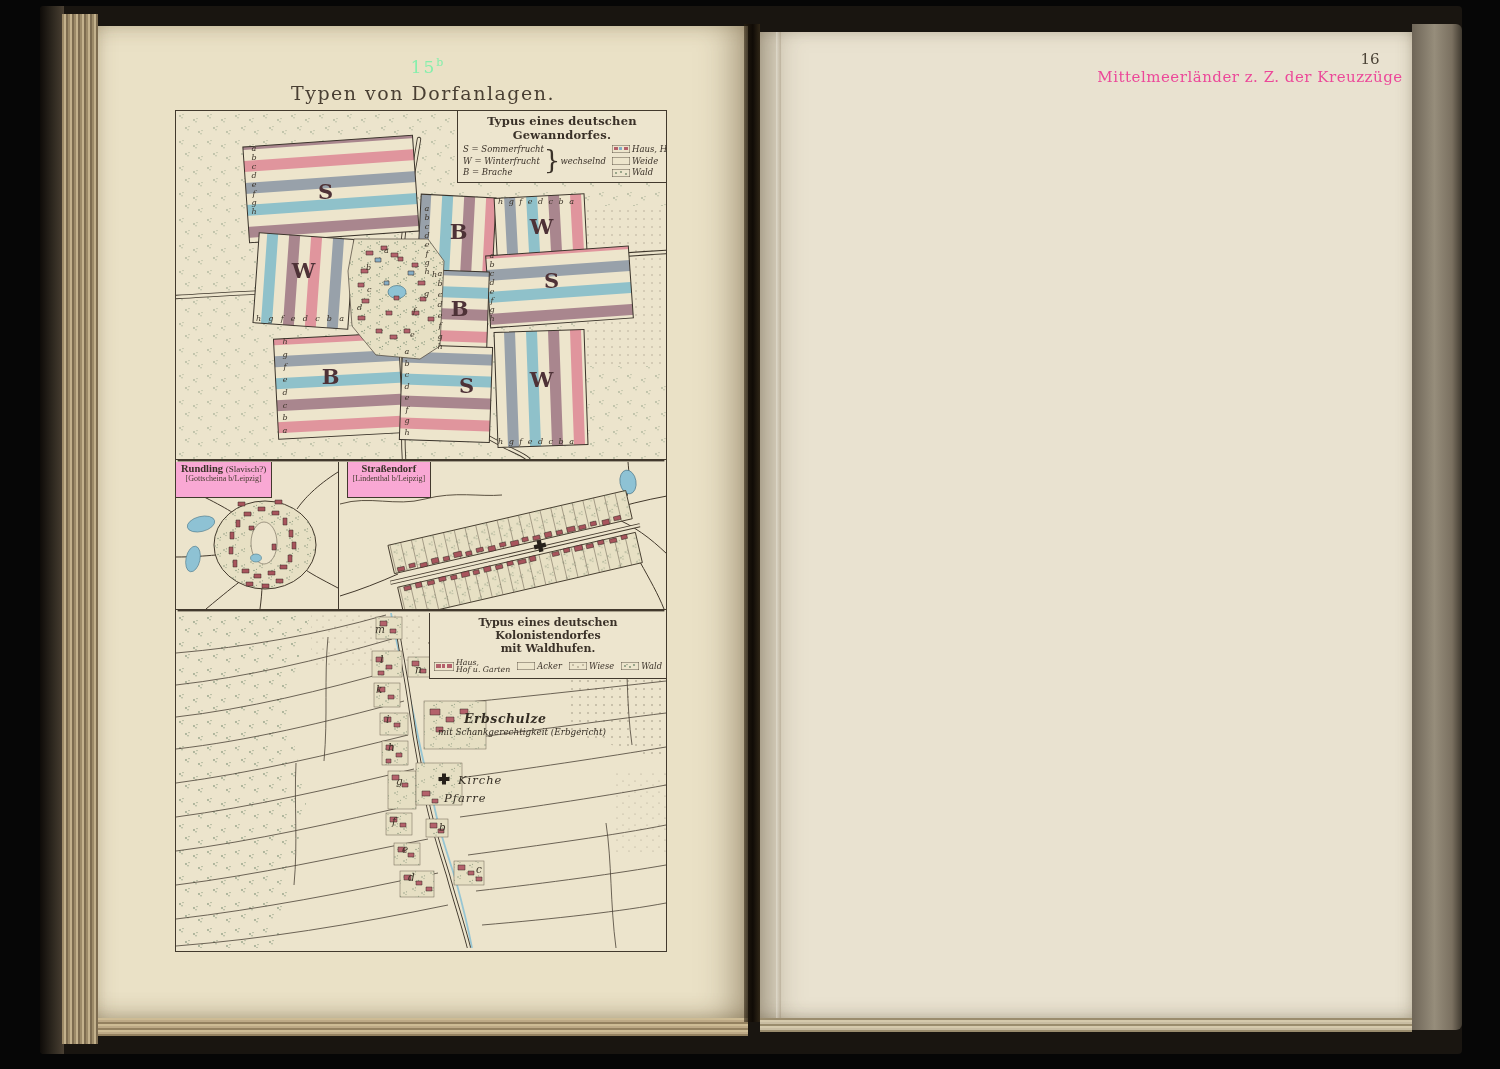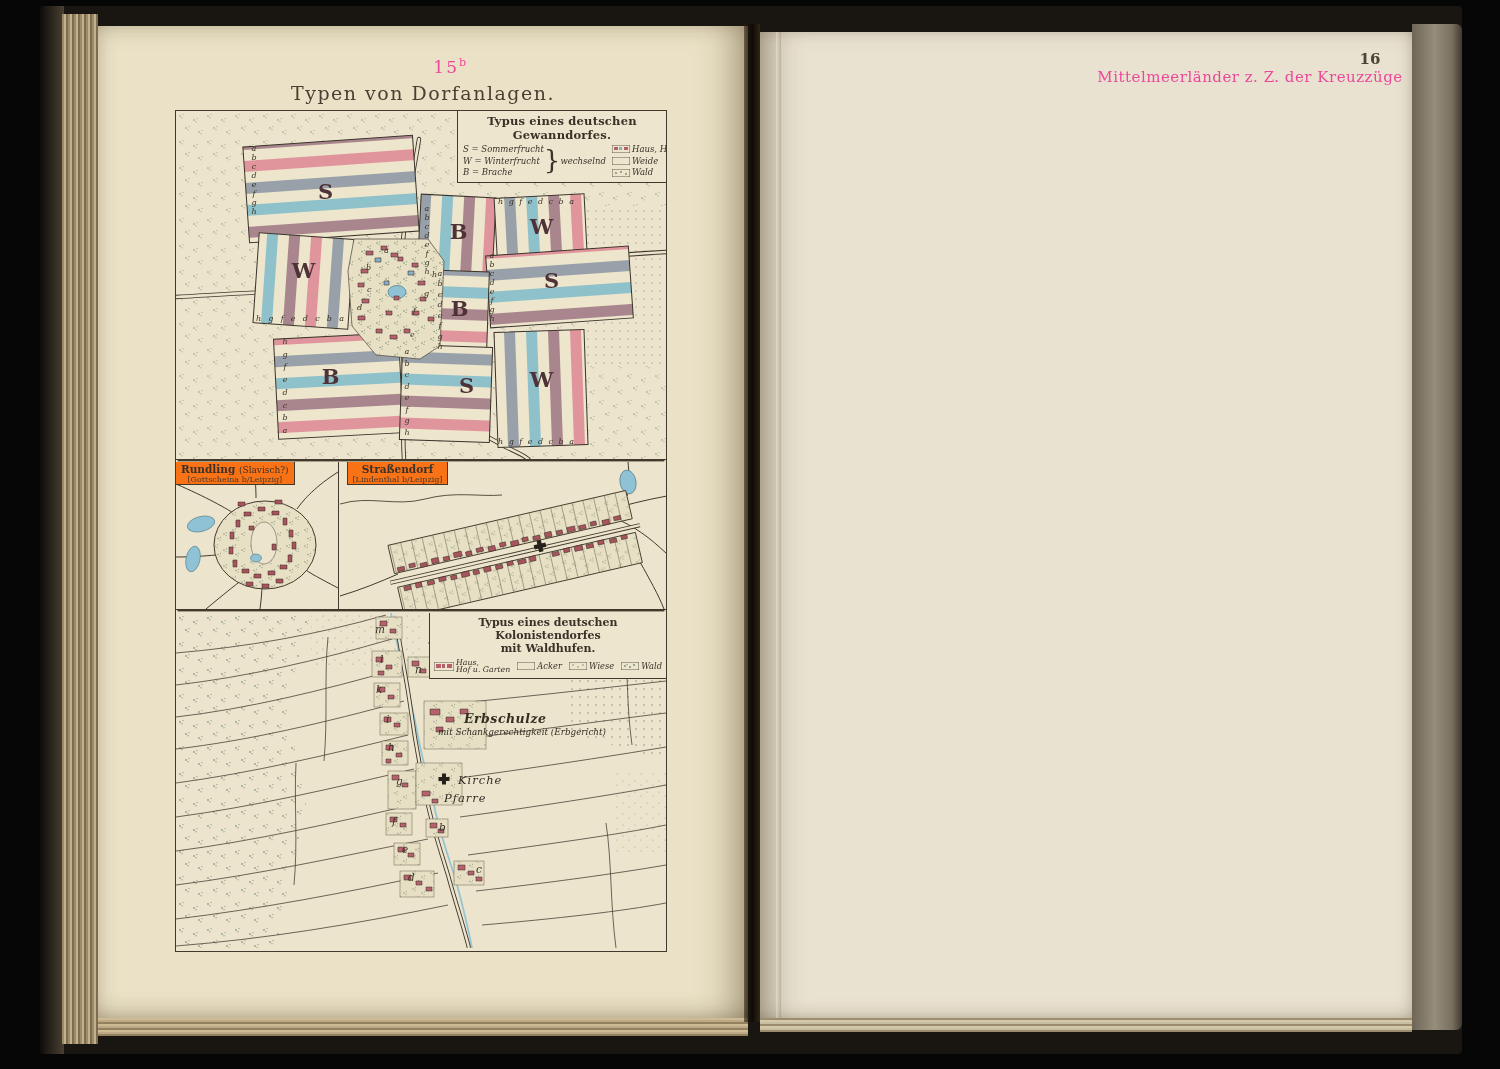--- a/index.html
+++ b/index.html
@@ -26,24 +26,24 @@
                inset 0 10px 16px -14px rgba(80,65,40,.22);}
   .page-right .crease{position:absolute;left:16px;top:0;width:5px;height:100%;
     background:linear-gradient(90deg,rgba(255,255,250,.35),rgba(120,100,70,.25));}
   .cover-right{left:1412px;top:24px;width:50px;height:1006px;border-radius:0 6px 6px 0;
     background:linear-gradient(90deg,#6e6557,#968d7b 45%,#7a7060 80%,#3f392f);}
   .pages-edge-bottom{left:98px;top:1014px;width:650px;height:22px;
     background:repeating-linear-gradient(180deg,#bda986 0 2px,#93805f 2px 4px,#cdbb94 4px 6px);}
   .pages-edge-bottom2{left:760px;top:1016px;width:652px;height:16px;
     background:repeating-linear-gradient(180deg,#c9bda2 0 2px,#9a8c6d 2px 4px,#d5c9ac 4px 6px);}
   
-  .plate-no{left:388px;top:56px;width:80px;text-align:right;font-size:17px;letter-spacing:2px;color:#ec4899;}
+  .plate-no{left:388px;top:56px;width:80px;text-align:center;font-size:17px;letter-spacing:2px;color:#86efac;}
   .plate-no sup{font-size:11px;}
   .plate-title{left:273px;top:82px;width:300px;text-align:center;font-size:19px;letter-spacing:1.5px;color:#493f33;}
-  .rp-number{left:1340px;top:50px;width:60px;text-align:center;font-size:15px;color:#4c4437;font-weight:bold;}
+  .rp-number{left:1340px;top:50px;width:60px;text-align:center;font-size:15px;color:#4c4437;}
   .rp-header{left:1090px;top:68px;width:320px;text-align:center;font-size:15px;letter-spacing:.5px;color:#ec4899;}
   
   .plate{left:175px;top:110px;width:490px;height:840px;border:1.6px solid #42392d;background:#ece4cc;}
   .sec{position:absolute;left:0;width:100%;overflow:hidden;}
   .sec1{top:0;height:348px;border-bottom:1.4px solid #42392d;box-shadow:0 3px 0 -1.6px #42392d;}
   .sec2{top:351px;height:147px;border-bottom:1.4px solid #42392d;box-shadow:0 3px 0 -1.6px #42392d;}
   .sec3{top:502px;height:335px;}
   .panel{position:absolute;top:0;height:100%;overflow:hidden;}
   .panel-rund{left:0;width:162px;border-right:1.4px solid #42392d;}
   .panel-stra{left:163.5px;right:0;}
@@ -53,21 +53,21 @@
     background:#ede5ce;padding:3px 5px 4px 5px;box-sizing:border-box;}
   .legend1 .lt{text-align:center;font-weight:bold;font-size:11.5px;letter-spacing:.2px;color:#3a3128;}
   .lgrid{display:flex;margin-top:2px;}
   .lcol{display:flex;align-items:center;}
   .lrows{display:flex;flex-direction:column;justify-content:space-between;}
   .lrow{font-size:8.5px;font-style:italic;white-space:nowrap;line-height:1.25;color:#3a3128;display:flex;align-items:center;gap:2px;text-align:center;}
   .brace{font-size:26px;font-weight:normal;line-height:.9;color:#3a3128;font-style:normal;}
   .blabel{font-size:8.5px;font-style:italic;color:#3a3128;}
   .lnote{margin-top:3px;font-size:7.6px;font-style:italic;line-height:1.2;text-align:justify;color:#463c30;}
   .swatch{display:inline-block;vertical-align:middle;}
-  .lbox2{border:1.2px solid #42392d;background:#f97316;padding:1px 5px 0 5px;}
+  .lbox2{border:1.2px solid #42392d;background:#f9a8d4;padding:1px 5px 14px 5px;font-family:Liberation Serif, serif;}
   .lbox2 .t1{font-weight:bold;font-size:10.5px;color:#3a3128;white-space:nowrap;}
   .lbox2 .t1 .note{font-weight:normal;font-size:9px;}
   .lbox2 .t2{font-size:8px;text-align:center;color:#463c30;}
   .legend3{right:0;top:0;width:237px;border-left:1.3px solid #42392d;border-bottom:1.3px solid #42392d;
     background:#ede5ce;padding:3px 4px 4px 4px;box-sizing:border-box;}
   .legend3 .lt{text-align:center;font-weight:bold;font-size:11px;line-height:1.2;color:#3a3128;}
   .l3row{display:flex;align-items:center;justify-content:space-between;margin-top:3px;}
   .l3item{display:flex;align-items:center;gap:2px;font-size:8.3px;font-style:italic;color:#3a3128;justify-content:space-between;}
   .l3item .two{line-height:1;font-size:7.8px;}
   

